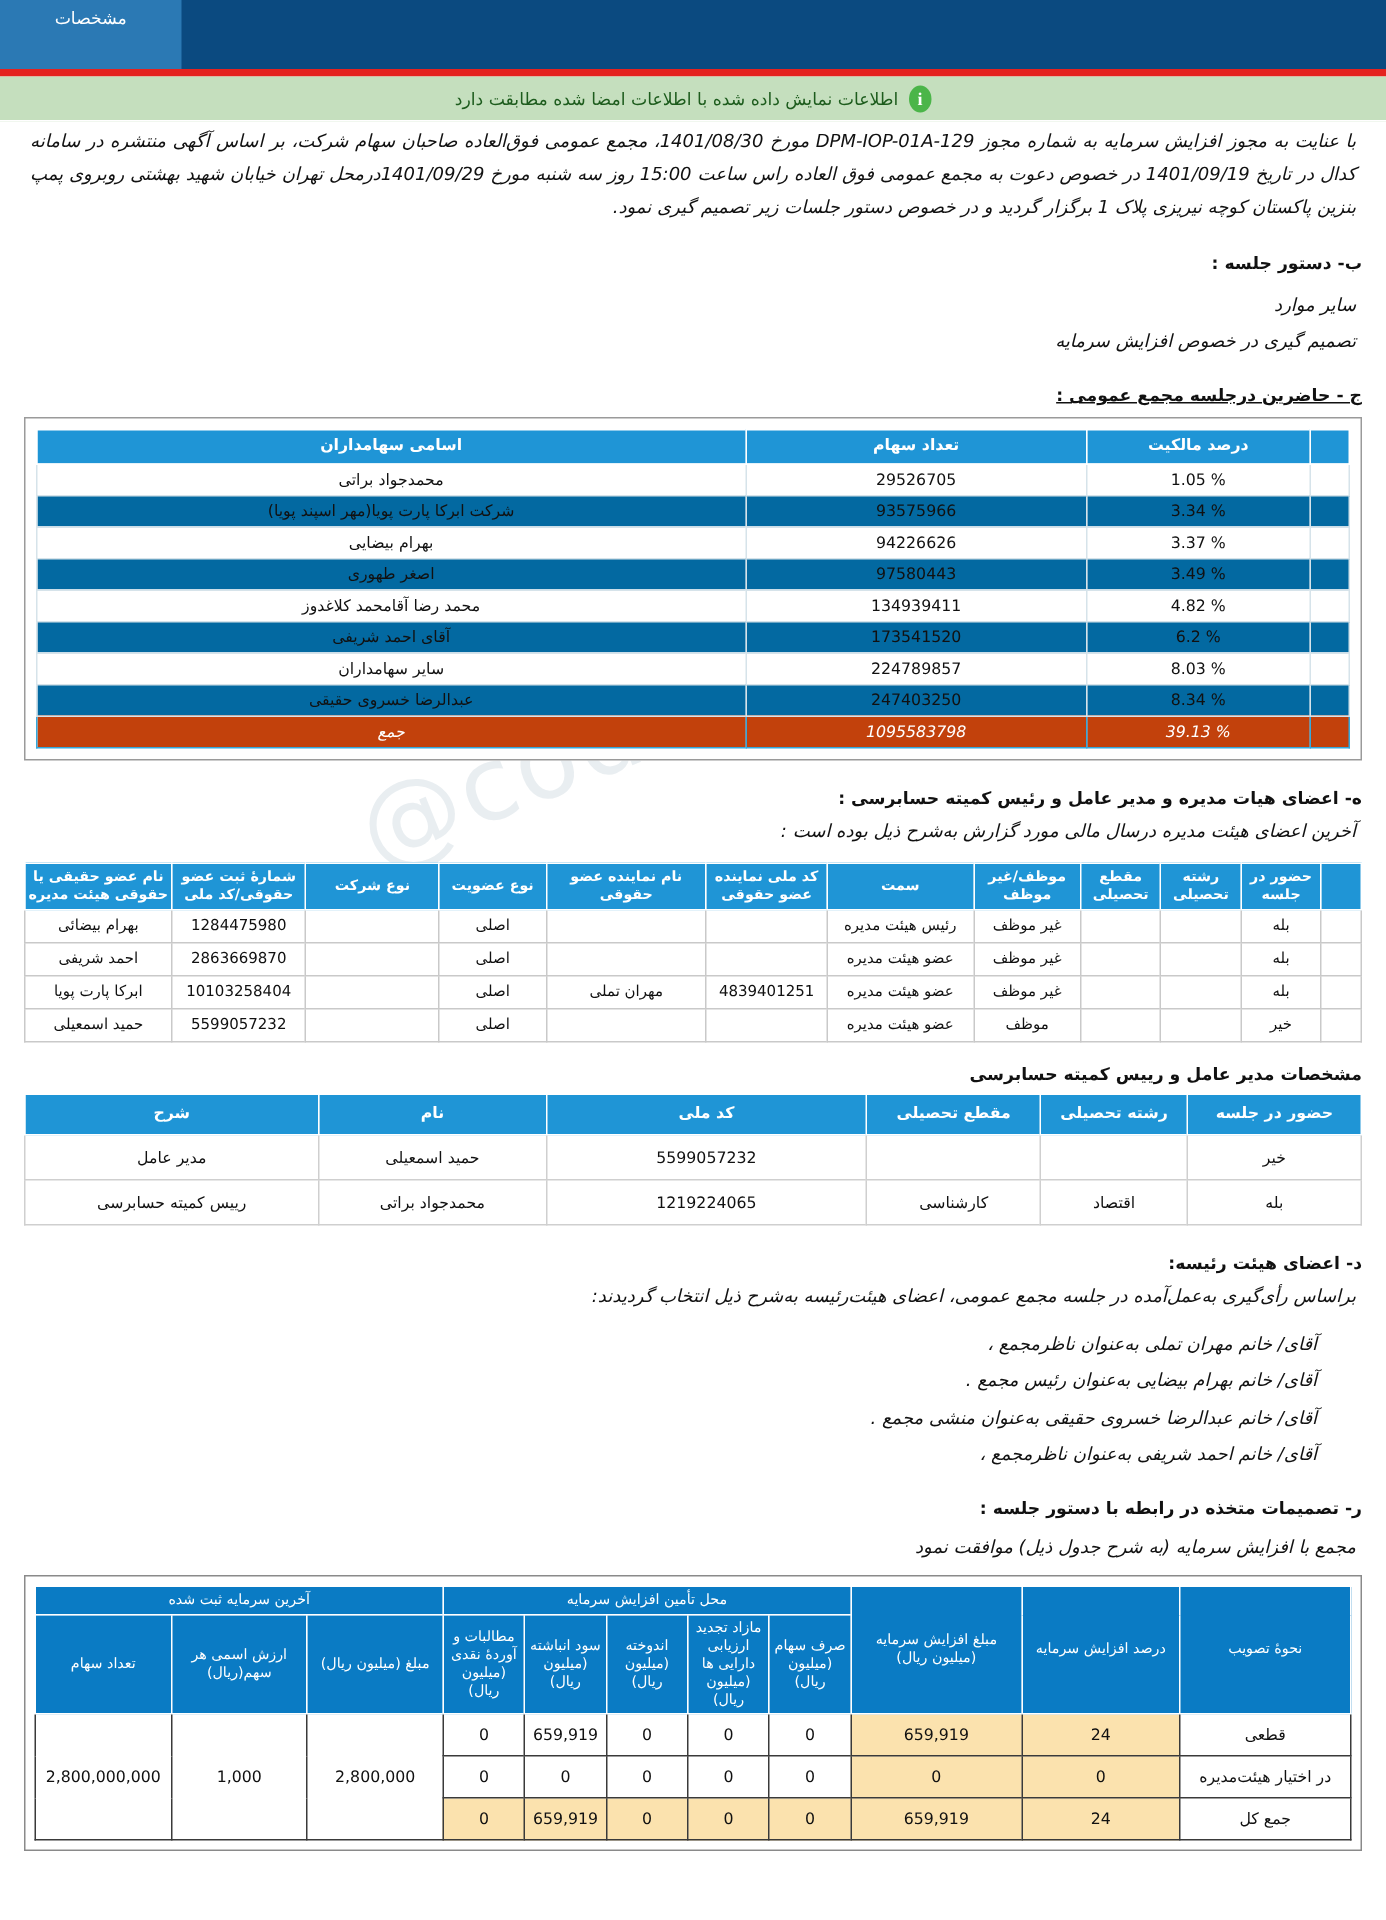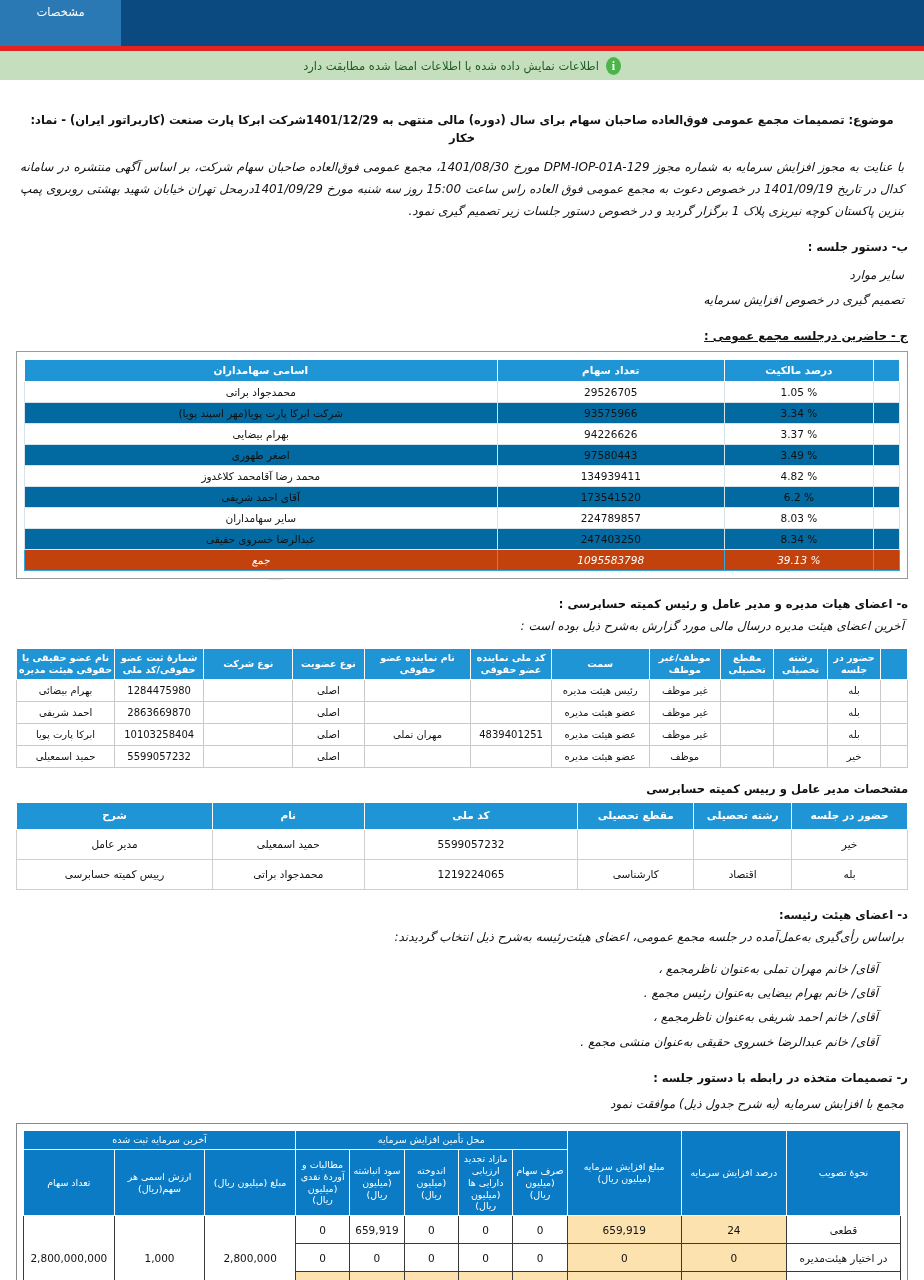--- a/index.html
+++ b/index.html
@@ -204,21 +204,20 @@
 
 <div class="notice">
   <span class="info-icon">i</span>
   <span>اطلاعات نمایش داده شده با اطلاعات امضا شده مطابقت دارد</span>
 </div>
 
 <div class="wm">@codal360.ir</div>
 
 <div class="page content-layer">
 
-  <div class="subject">موضوع: تصمیمات مجمع عمومی فوق‌العاده صاحبان سهام برای سال (دوره) مالی منتهی به 1401/12/29شرکت ابرکا پارت صنعت (کاربراتور ایران) - نماد: خکار</div>
 
   <div class="para">با عنایت به مجوز افزایش سرمایه به شماره مجوز DPM-IOP-01A-129 مورخ 1401/08/30، مجمع عمومی فوق‌العاده صاحبان سهام شرکت، بر اساس آگهی منتشره در سامانه کدال در تاریخ 1401/09/19 در خصوص دعوت به مجمع عمومی فوق العاده راس ساعت 15:00 روز سه شنبه مورخ 1401/09/29درمحل تهران خیابان شهید بهشتی روبروی پمپ بنزین پاکستان کوچه نیریزی پلاک 1  برگزار گردید و در خصوص دستور جلسات زیر تصمیم گیری نمود.</div>
 
   <div class="sec-title gap-md">ب- دستور جلسه :</div>
   <div class="para para-r gap-sm">سایر موارد</div>
   <div class="para para-r">تصمیم گیری در خصوص افزایش سرمایه</div>
 
   <div class="sec-title u gap-md">ج - حاضرین درجلسه مجمع عمومی :</div>
   <div class="tbl-wrap">
     <table class="grid">
@@ -399,22 +398,22 @@
         <td>رییس کمیته حسابرسی</td>
       </tr>
     </tbody>
   </table>
 
   <div class="sec-title gap-md">د- اعضای هیئت رئیسه:</div>
   <div class="para para-r">براساس رأی‌گیری به‌عمل‌آمده در جلسه مجمع عمومی، اعضای هیئت‌رئیسه به‌شرح ذیل انتخاب گردیدند:</div>
   <div class="indent-block" style="margin-top:10px;">
     <div class="para para-r">آقای/ خانم  مهران تملی  به‌عنوان ناظرمجمع ،</div>
     <div class="para para-r">آقای/ خانم  بهرام بیضایی  به‌عنوان رئیس مجمع .</div>
+    <div class="para para-r">آقای/ خانم  عبدالرضا خسروی حقیقی  به‌عنوان منشی مجمع .</div>
     <div class="para para-r">آقای/ خانم  احمد شریفی  به‌عنوان ناظرمجمع ،</div>
-    <div class="para para-r">آقای/ خانم  عبدالرضا خسروی حقیقی  به‌عنوان منشی مجمع .</div>
   </div>
 
   <div class="sec-title gap-md">ر- تصمیمات متخذه در رابطه با دستور جلسه :</div>
   <div class="para para-r" style="margin-top:8px;">مجمع با افزایش سرمایه (به شرح جدول ذیل) موافقت نمود</div>
 
   <div class="capbox">
     <table class="cap">
       <thead>
         <tr>
           <th rowspan="2" style="width:13%">نحوهٔ تصویب</th>

